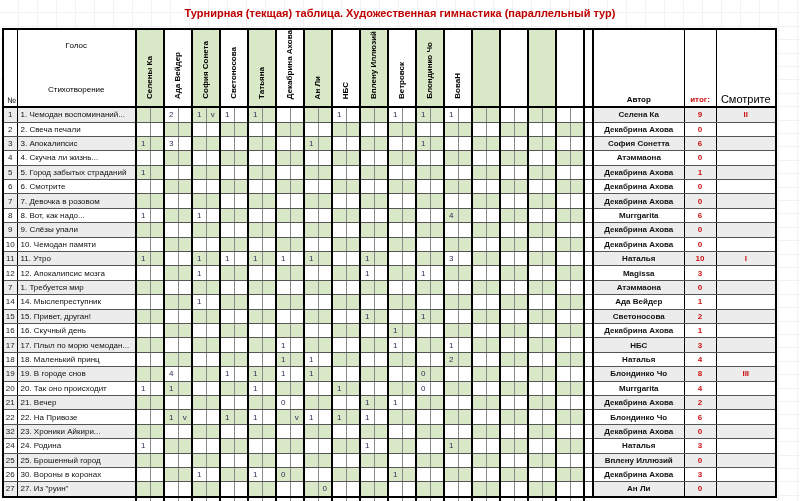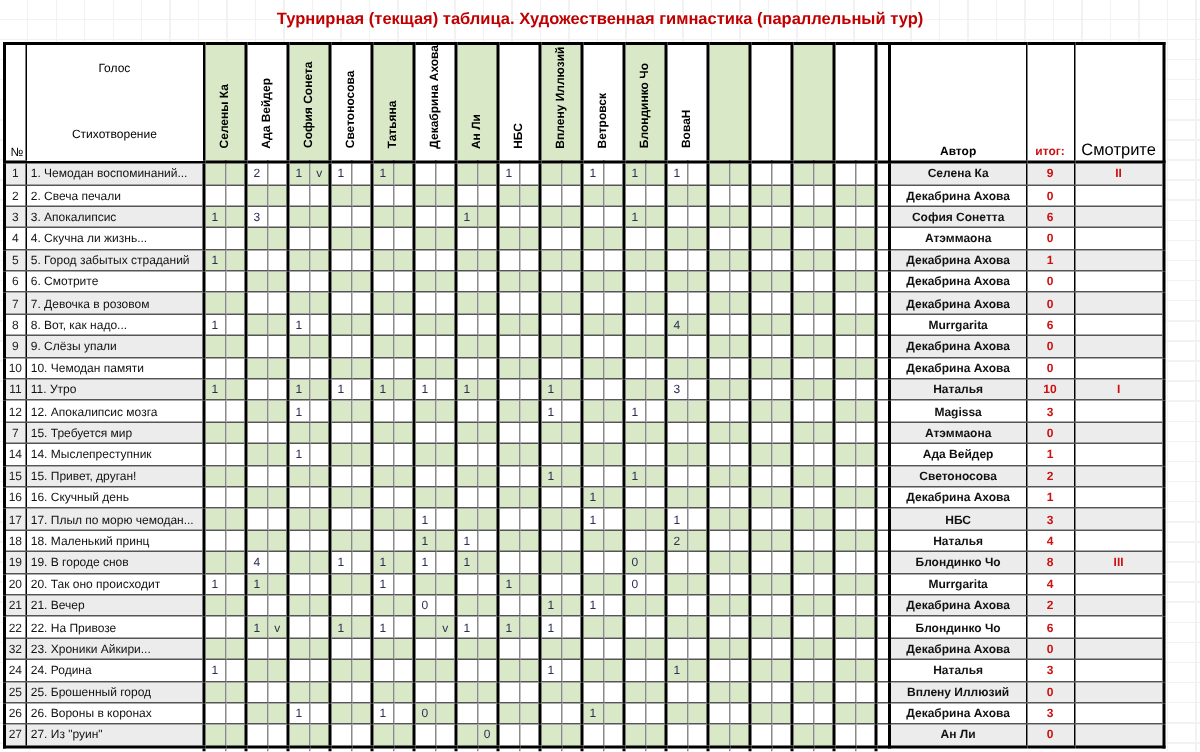--- a/index.html
+++ b/index.html
@@ -599,21 +599,21 @@
           <td class="vb" style="background: rgb(255, 255, 255); color: rgb(46, 46, 82);"></td>
           <td class="va" style="background: rgb(217, 232, 199); color: rgb(46, 46, 82);"></td>
           <td class="vb" style="background: rgb(217, 232, 199); color: rgb(46, 46, 82);"></td>
           <td class="spacer" style="background: rgb(255, 255, 255);"></td>
           <td class="author" style="background: rgb(255, 255, 255);">Magissa</td>
           <td class="itog" style="background: rgb(255, 255, 255); color: rgb(204, 17, 17);">3</td>
           <td class="ped" style="background: rgb(255, 255, 255); color: rgb(204, 17, 17);"></td>
         </tr>
         <tr>
           <td class="num" style="background: rgb(236, 236, 236);">7</td>
-          <td class="poem" style="background: rgb(236, 236, 236);">15. Требуется мир</td>
+          <td class="poem" style="background: rgb(236, 236, 236);">1. Требуется мир</td>
           <td class="va" style="background: rgb(217, 232, 199); color: rgb(46, 46, 82);"></td>
           <td class="vb" style="background: rgb(217, 232, 199); color: rgb(46, 46, 82);"></td>
           <td class="va" style="background: rgb(255, 255, 255); color: rgb(46, 46, 82);"></td>
           <td class="vb" style="background: rgb(255, 255, 255); color: rgb(46, 46, 82);"></td>
           <td class="va" style="background: rgb(217, 232, 199); color: rgb(46, 46, 82);"></td>
           <td class="vb" style="background: rgb(217, 232, 199); color: rgb(46, 46, 82);"></td>
           <td class="va" style="background: rgb(255, 255, 255); color: rgb(46, 46, 82);"></td>
           <td class="vb" style="background: rgb(255, 255, 255); color: rgb(46, 46, 82);"></td>
           <td class="va" style="background: rgb(217, 232, 199); color: rgb(46, 46, 82);"></td>
           <td class="vb" style="background: rgb(217, 232, 199); color: rgb(46, 46, 82);"></td>
@@ -1119,21 +1119,21 @@
           <td class="vb" style="background: rgb(217, 232, 199); color: rgb(46, 46, 82);"></td>
           <td class="va" style="background: rgb(255, 255, 255); color: rgb(46, 46, 82);"></td>
           <td class="vb" style="background: rgb(255, 255, 255); color: rgb(46, 46, 82);"></td>
           <td class="spacer" style="background: rgb(255, 255, 255);"></td>
           <td class="author" style="background: rgb(236, 236, 236);">Вплену Иллюзий</td>
           <td class="itog" style="background: rgb(236, 236, 236); color: rgb(204, 17, 17);">0</td>
           <td class="ped" style="background: rgb(236, 236, 236); color: rgb(204, 17, 17);"></td>
         </tr>
         <tr>
           <td class="num" style="background: rgb(255, 255, 255);">26</td>
-          <td class="poem" style="background: rgb(255, 255, 255);">26. Вороны в коронах</td>
+          <td class="poem" style="background: rgb(255, 255, 255);">30. Вороны в коронах</td>
           <td class="va" style="background: rgb(255, 255, 255); color: rgb(46, 46, 82);"></td>
           <td class="vb" style="background: rgb(255, 255, 255); color: rgb(46, 46, 82);"></td>
           <td class="va" style="background: rgb(217, 232, 199); color: rgb(46, 46, 82);"></td>
           <td class="vb" style="background: rgb(217, 232, 199); color: rgb(46, 46, 82);"></td>
           <td class="va" style="background: rgb(255, 255, 255); color: rgb(46, 46, 82);">1</td>
           <td class="vb" style="background: rgb(255, 255, 255); color: rgb(46, 46, 82);"></td>
           <td class="va" style="background: rgb(217, 232, 199); color: rgb(46, 46, 82);"></td>
           <td class="vb" style="background: rgb(217, 232, 199); color: rgb(46, 46, 82);"></td>
           <td class="va" style="background: rgb(255, 255, 255); color: rgb(46, 46, 82);">1</td>
           <td class="vb" style="background: rgb(255, 255, 255); color: rgb(46, 46, 82);"></td>

